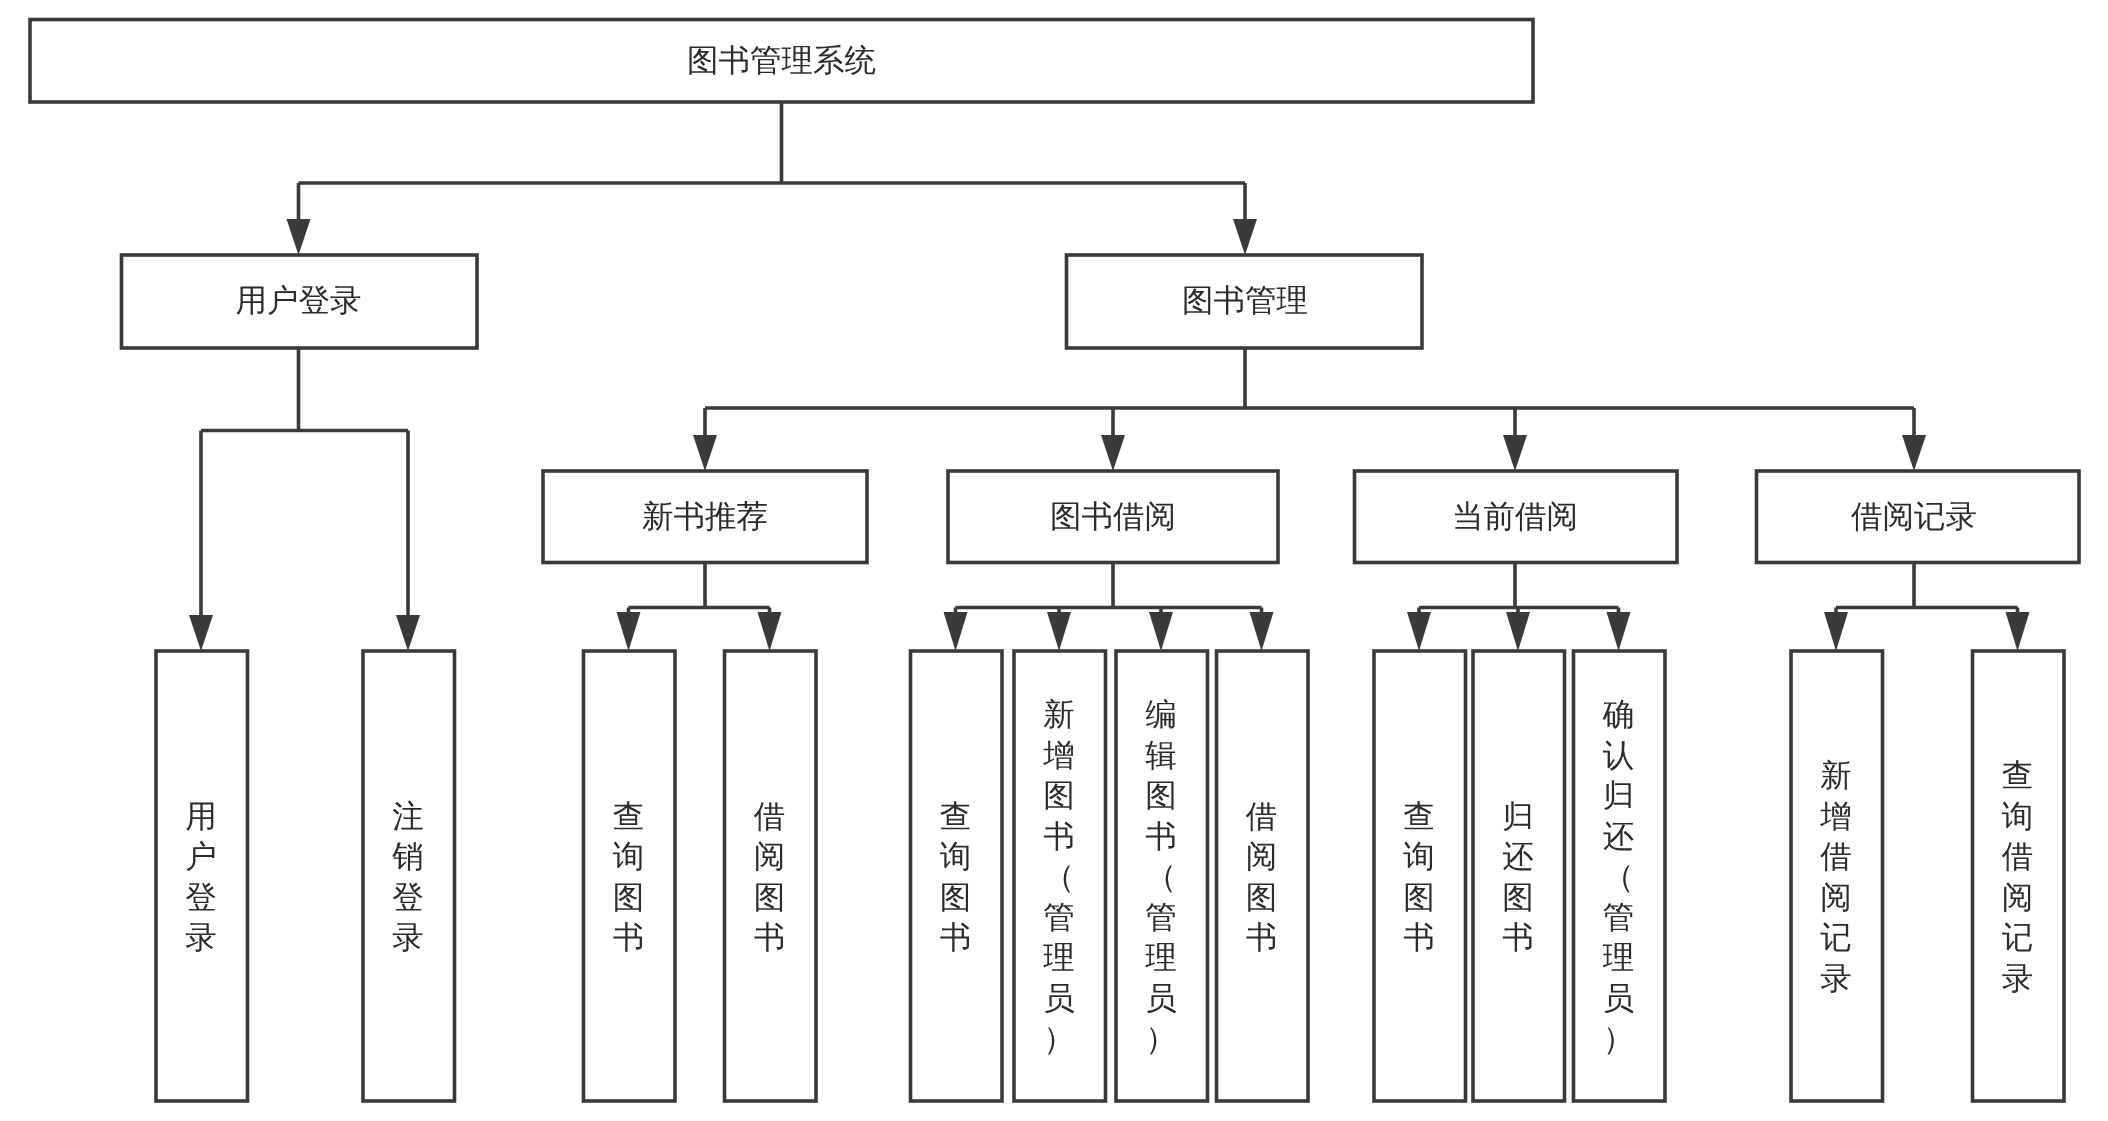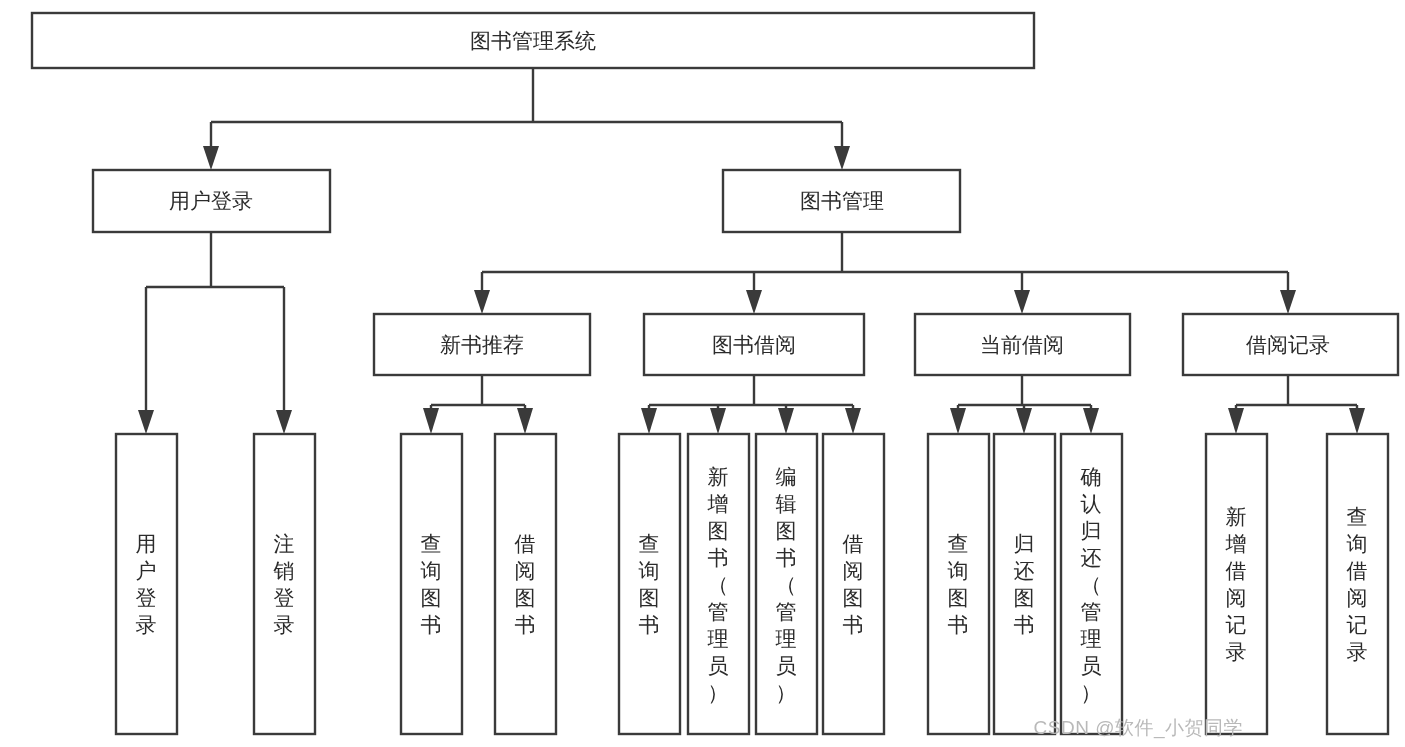--- a/index.html
+++ b/index.html
@@ -9,21 +9,21 @@
   }
   body {
     width: 1405px;
     height: 747px;
     font-family: "Liberation Sans", "DejaVu Sans", sans-serif;
     overflow: hidden;
     position: relative;
   }
   #diagram-root {
     position: absolute;
-    left: 12px;
+    left: 0;
     top: 0;
     width: 1239px;
     height: 747px;
     text-decoration: underline;
   }
   svg#flow {
     display: block;
     width: 1405px;
     height: 747px;
   }
@@ -229,14 +229,13 @@
       <rect class="node-box" x="1194" y="434" width="61" height="300"></rect>
       <text class="node-label-v" x="1224" y="512"><tspan x="1224" y="524.06">新</tspan><tspan x="1224" y="551.06">增</tspan><tspan x="1224" y="578.06">借</tspan><tspan x="1224" y="605.06">阅</tspan><tspan x="1224" y="632.06">记</tspan><tspan x="1224" y="659.06">录</tspan></text>
     </g>
 
     <g>
       <rect class="node-box" x="1315" y="434" width="61" height="300"></rect>
       <text class="node-label-v" x="1345" y="512"><tspan x="1345" y="524.06">查</tspan><tspan x="1345" y="551.06">询</tspan><tspan x="1345" y="578.06">借</tspan><tspan x="1345" y="605.06">阅</tspan><tspan x="1345" y="632.06">记</tspan><tspan x="1345" y="659.06">录</tspan></text>
     </g>
   </svg>
 
-  <div class="watermark">CSDN @软件_小贺同学</div>
 </div>
 
 </body></html>

